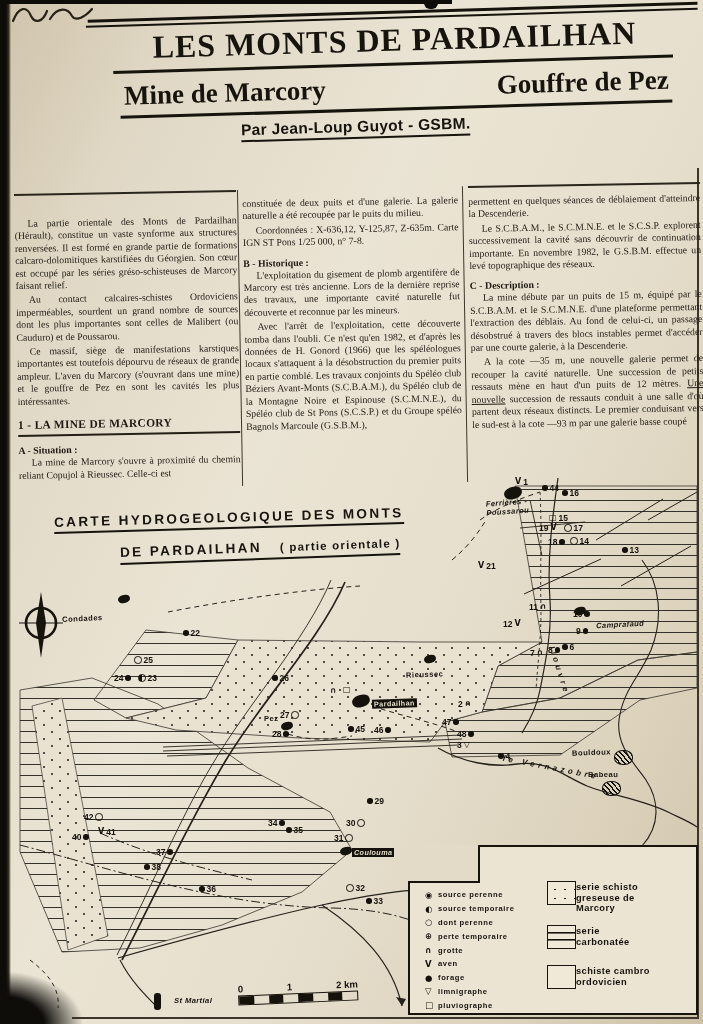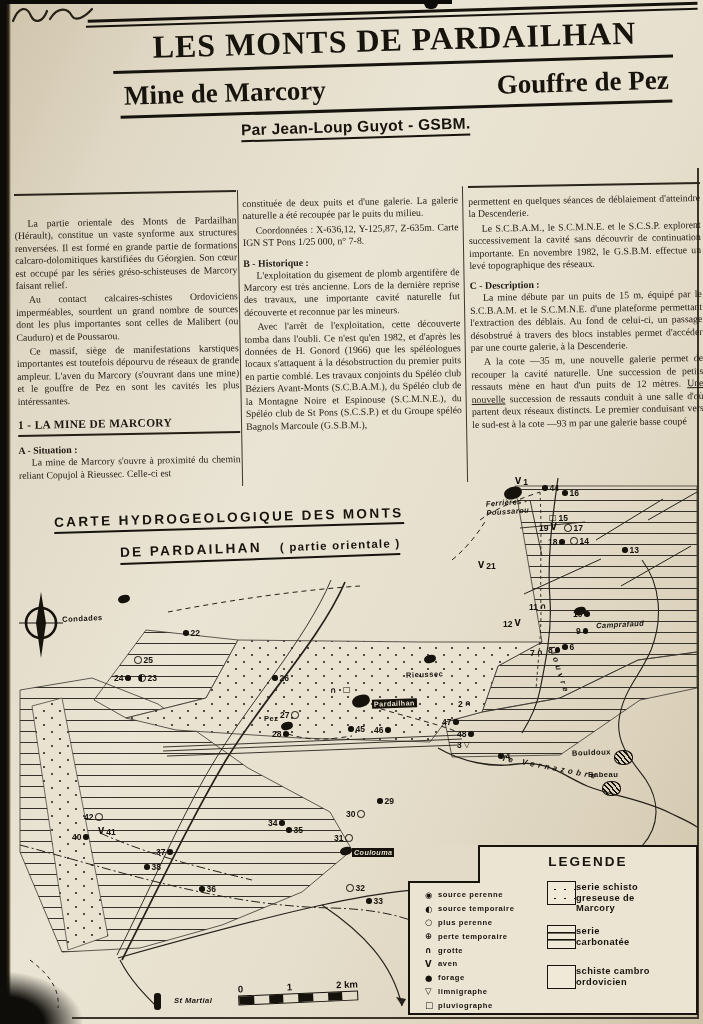--- a/index.html
+++ b/index.html
@@ -376,25 +376,25 @@
         <span class="m-num">48</span>
       </div>
       <div class="marker rev" style="left: 451px; top: 266px;">
         <span class="mi mi-tri">▽</span>
         <span class="m-num">3</span>
       </div>
       <div class="marker" style="left: 492px; top: 277px;">
         <span class="mi mi-dot"></span>
         <span class="m-num">4</span>
       </div>
-      <div class="marker" style="left: 361px; top: 322px; margin-left: 10px;">
+      <div class="marker" style="left: 361px; top: 322px;">
         <span class="mi mi-dot"></span>
         <span class="m-num">29</span>
       </div>
-      <div class="marker rev" style="left: 340px; top: 335px;">
+      <div class="marker rev" style="left: 340px; top: 344px;">
         <span class="mi mi-circle"></span>
         <span class="m-num">30</span>
       </div>
       <div class="marker rev" style="left: 328px; top: 359px;">
         <span class="mi mi-circle"></span>
         <span class="m-num">31</span>
       </div>
       <div class="marker" style="left: 340px; top: 409px;">
         <span class="mi mi-circle"></span>
         <span class="m-num">32</span>
@@ -486,33 +486,32 @@
         <span></span>
         <span></span>
         <span></span>
         <span></span>
         <span></span>
     </div>
   </div>
 
   <div class="legend">
     <div class="legend-notch"></div>
-    <div class="legend-title">LEGENDE</div>
     <div class="lsym" id="legend-symbols">
         <div class="lrow">
           <span class="g">◉</span>
           <span class="t">source perenne</span>
         </div>
         <div class="lrow">
           <span class="g">◐</span>
           <span class="t">source temporaire</span>
         </div>
         <div class="lrow">
           <span class="g">○</span>
-          <span class="t">plus perenne</span>
+          <span class="t">dont perenne</span>
         </div>
         <div class="lrow">
           <span class="g">⊕</span>
           <span class="t">perte temporaire</span>
         </div>
         <div class="lrow">
           <span class="g">∩</span>
           <span class="t">grotte</span>
         </div>
         <div class="lrow">

